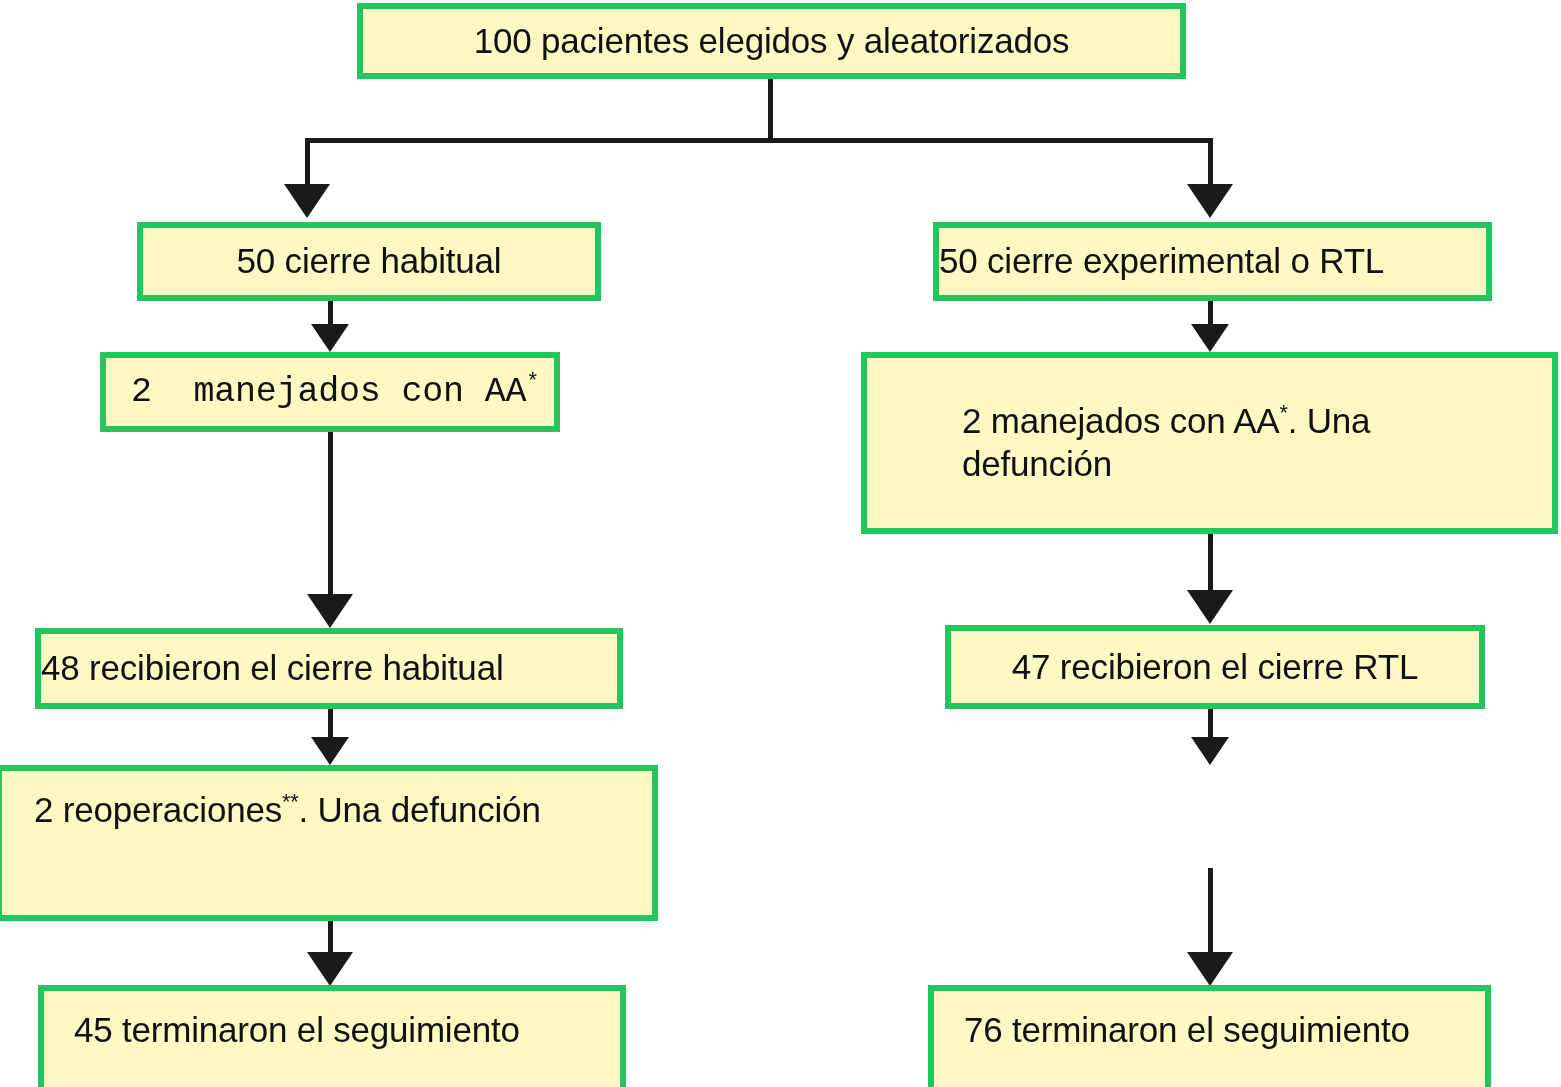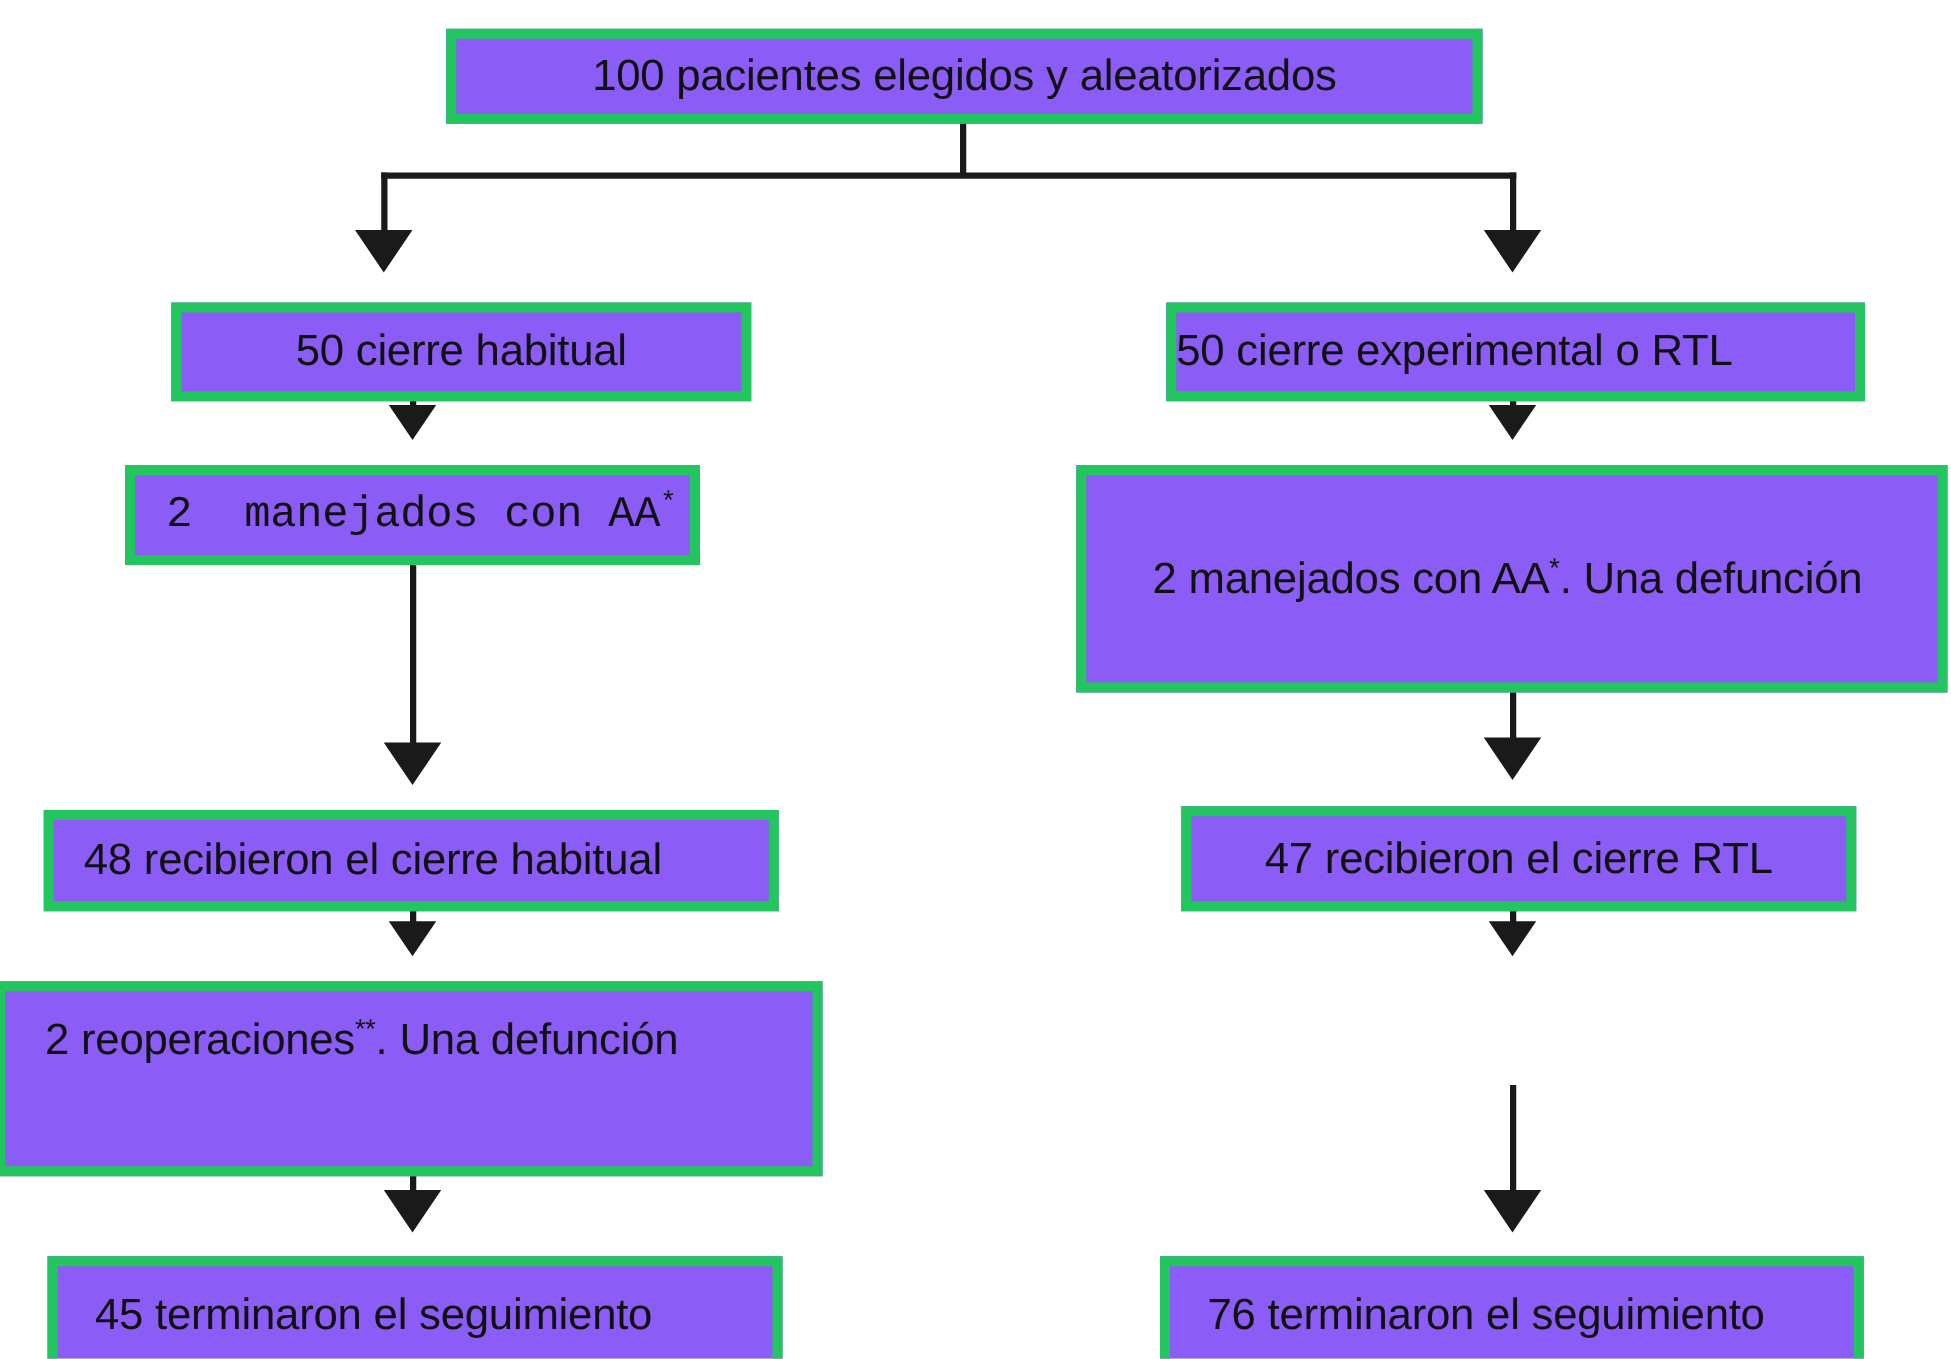--- a/index.html
+++ b/index.html
@@ -11,28 +11,27 @@
     position: relative;
     width: 1561px;
     height: 1087px;
     background: #ffffff;
     font-family: "Liberation Sans", sans-serif;
     overflow: hidden;
   }
   .node {
     position: absolute;
     box-sizing: border-box;
-    border: 8px solid #22c55e;
-    background: #8b5cf6;
+    border: 6px solid #22c55e;
+    background: #fef9c3;
     color: #111111;
     font-size: 35px;
     line-height: 1.22;
     letter-spacing: -0.2px;
     z-index: 3;
-    margin-top: 20px;
   }
   .node .txt {
     display: block;
     white-space: pre-wrap;
   }
   
   .node.center-v {
     display: flex;
     align-items: center;
   }
@@ -80,25 +79,25 @@
   </div>
 
   <div class="node center-v" style="left:933px; top:222px; width:559px; height:79px; ">
     <span class="txt">50 cierre experimental o RTL</span>
   </div>
 
   <div class="node center-v" style="left:100px; top:352px; width:460px; height:80px; padding-left:25px;font-family:Liberation Mono, monospace;">
     <span class="txt"><span>2  manejados con AA</span><sup>*</sup><span></span></span>
   </div>
 
-  <div class="node center-v" style="left:861px; top:352px; width:697px; height:182px; padding-left:53px; padding-right:26px;">
+  <div class="node center-v" style="left:861px; top:352px; width:697px; height:182px; padding-left:95px; padding-right:26px;">
     <span class="txt"><span>2 manejados con AA</span><sup>*</sup><span>. Una defunción</span></span>
   </div>
 
-  <div class="node center-v" style="left:35px; top:628px; width:588px; height:81px; padding-left:24px;">
+  <div class="node center-v" style="left:35px; top:628px; width:588px; height:81px; ">
     <span class="txt">48 recibieron el cierre habitual</span>
   </div>
 
   <div class="node center-v" style="left:945px; top:625px; width:540px; height:84px; justify-content:center;">
     <span class="txt">47 recibieron el cierre RTL</span>
   </div>
 
   <div class="node top-v" style="left:-4px; top:765px; width:662px; height:156px; padding-left:32px; padding-top:18px;">
     <span class="txt"><span>2 reoperaciones</span><sup>**</sup><span>. Una defunción</span></span>
   </div>

